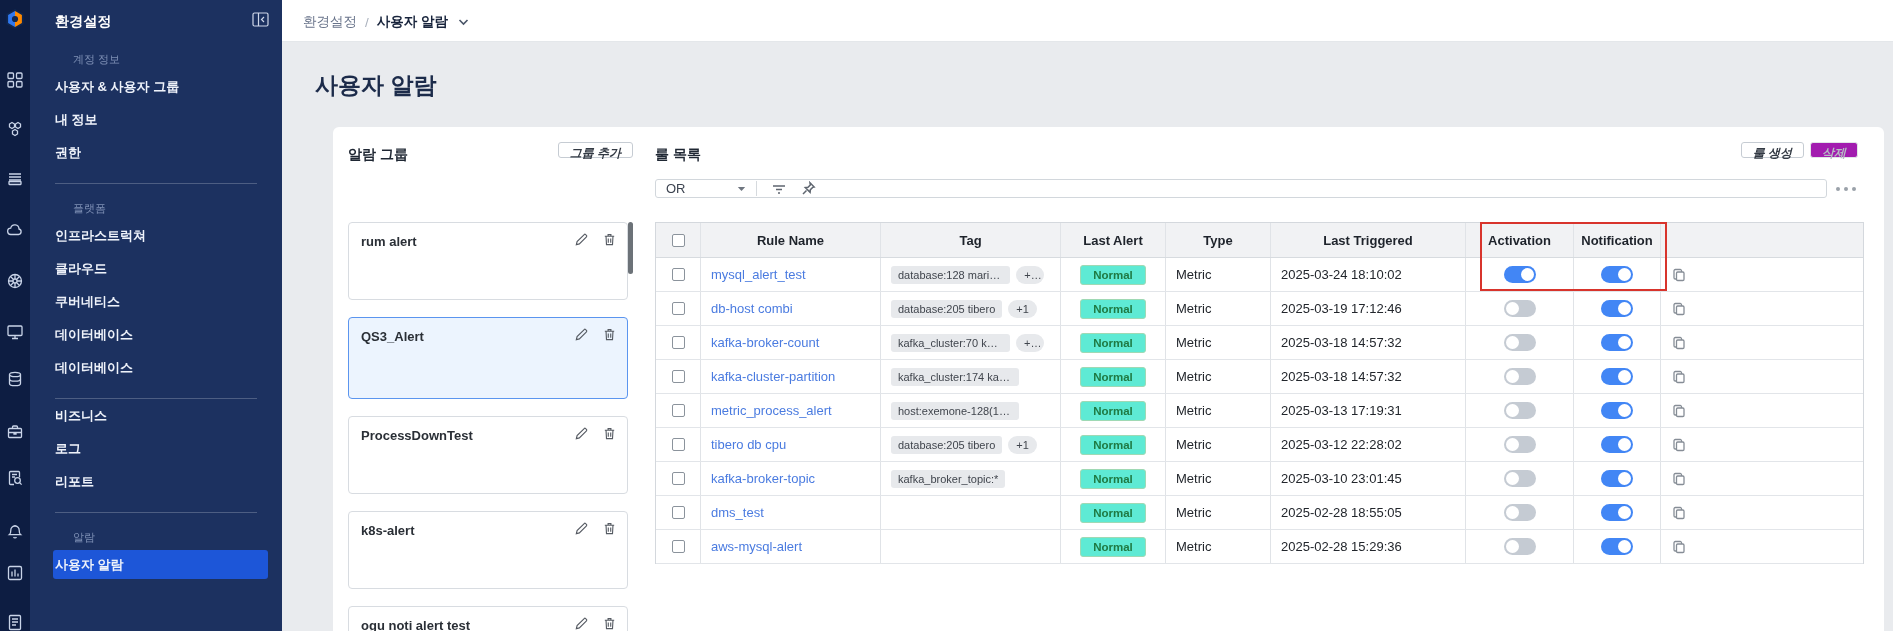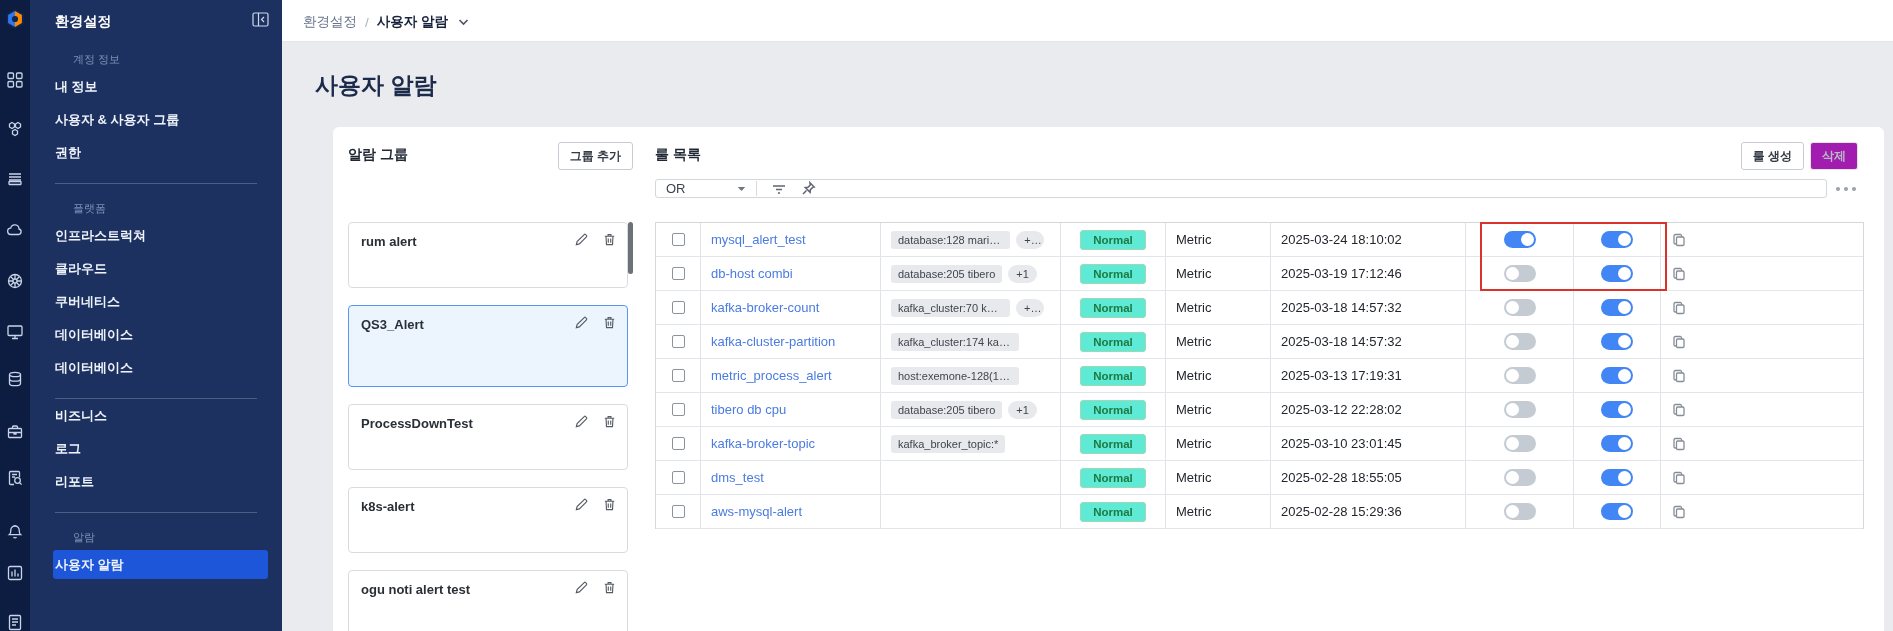--- a/index.html
+++ b/index.html
@@ -34,29 +34,29 @@
   .breadcrumb .crumb-cur { color:#18243c; font-weight:bold; cursor:pointer; }
   .breadcrumb svg { stroke:#4a5568; fill:none; stroke-width:1.6; margin-left:2px; }
   .content { position:absolute; left:0; top:42px; right:0; bottom:0; background:#e9ebee; }
   .page-title { position:absolute; left:33px; top:28px; font-size:23px; font-weight:bold; color:#1c2b4a; }
 
   .panel { position:absolute; left:51px; top:85px; right:9px; bottom:0; background:#fff; border-radius:6px 6px 0 0; overflow:hidden; }
 
   
   .groups { position:absolute; left:15px; top:0; width:285px; bottom:0; }
   .sec-title { position:absolute; left:0; top:19px; font-size:14px; font-weight:bold; color:#1f2733; }
-  .btn { display:inline-block; background:#fff; border:1px solid #c6ccd3; border-radius:3px; font-size:12px; font-weight:bold; color:#333a44; padding:0 11px; height:28px; line-height:21px; cursor:pointer; }
+  .btn { display:inline-block; background:#fff; border:1px solid #c6ccd3; border-radius:3px; font-size:12px; font-weight:bold; color:#333a44; padding:0 11px; height:16px; line-height:21px; cursor:pointer;font-style:italic; }
   .btn.disabled { background:#a21caf; border-color:#e2e5e8; color:#b6bcc4; cursor:default; }
   .add-group-btn { position:absolute; right:0; top:15px; }
   .search-box { position:absolute; left:0; top:52px; width:285px; height:24px; border:1px solid #cfd4da; border-radius:3px; background:#fff; display:flex; align-items:center; padding:0 8px; gap:7px; }
   .search-box svg { stroke:#7b828c; fill:none; stroke-width:1.4; flex:0 0 auto; }
   .search-box input { border:0; outline:0; font-size:12.5px; color:#333; width:100%; font-family:inherit; background:transparent; }
   .search-box input::placeholder { color:#8d949e; }
   .group-list { position:absolute; left:0; top:95px; width:285px; bottom:0; }
-  .group-card { position:relative; width:280px; border:1px solid #d8dce1; border-radius:4px; background:#fff; height:66px; margin-bottom:17px; padding:11px 12px; cursor:pointer; }
+  .group-card { position:relative; width:280px; border:1px solid #d8dce1; border-radius:4px; background:#fff; height:78px; margin-bottom:17px; padding:11px 12px; cursor:pointer; }
   .group-card.selected { background:#ecf4fe; border-color:#5b95ef; height:82px; }
   .group-card .gname { font-size:13px; font-weight:bold; color:#2a2f36; }
   .gactions { position:absolute; right:10px; top:9px; display:flex; gap:13px; }
   .gactions svg { stroke:#565b63; fill:none; stroke-width:1.2; cursor:pointer; }
   .vscroll { position:absolute; right:0; top:0; width:5px; height:52px; background:#6c7278; border-radius:3px; cursor:pointer; }
 
   
   .rules { position:absolute; left:322px; top:0; width:1209px; bottom:0; }
   .rule-btns { position:absolute; right:6px; top:15px; display:flex; gap:6px; }
   .filterbar { position:absolute; left:0; top:52px; width:1172px; height:19px; border:1px solid #d2d7dc; border-radius:3px; background:#fff; display:flex; align-items:center; }
@@ -167,22 +167,22 @@
       <span class="side-title">환경설정</span>
       <span class="collapse-btn">
         <svg width="17" height="15" viewBox="0 0 17 15">
             <rect x="1" y="1" width="15" height="13" rx="1.5"></rect>
             <path d="M6.5 1v13M12 5l-2.5 2.5L12 10"></path>
           </svg>
       </span>
     </div>
     <div id="side-sections">
         <div class="side-section-label first">계정 정보</div>
+        <div class="side-item">사용자 &amp; 사용자 그룹</div>
         <div class="side-item">내 정보</div>
-        <div class="side-item">사용자 &amp; 사용자 그룹</div>
         <div class="side-item">권한</div>
         <div class="side-divider"></div>
         <div class="side-section-label">플랫폼</div>
         <div class="side-item">인프라스트럭쳐</div>
         <div class="side-item">클라우드</div>
         <div class="side-item">쿠버네티스</div>
         <div class="side-item">데이터베이스</div>
         <div class="side-item">데이터베이스</div>
         <div class="side-divider"></div>
         <div class="side-item">비즈니스</div>
@@ -308,20 +308,33 @@
                 </svg>
             </span>
           </div>
           <div class="more-dots">
               <i></i>
               <i></i>
               <i></i>
             </div>
 
           <div class="rtable" id="rtable">
+            <div class="trow head">
+              <div class="td c">
+                  <span class="cb"></span>
+                </div>
+              <div class="td">Rule Name</div>
+              <div class="td">Tag</div>
+              <div class="td">Last Alert</div>
+              <div class="td">Type</div>
+              <div class="td">Last Triggered</div>
+              <div class="td">Activation</div>
+              <div class="td">Notification</div>
+              <div class="td"></div>
+            </div>
             <div id="table-body">
   <div class="trow">
     <div class="td c">
                     <span class="cb"></span>
                   </div>
     <div class="td">
                     <a class="rule-link">mysql_alert_test</a>
                   </div>
     <div class="td tags-cell">
                     <span class="chip">database:128 mariad...</span>

